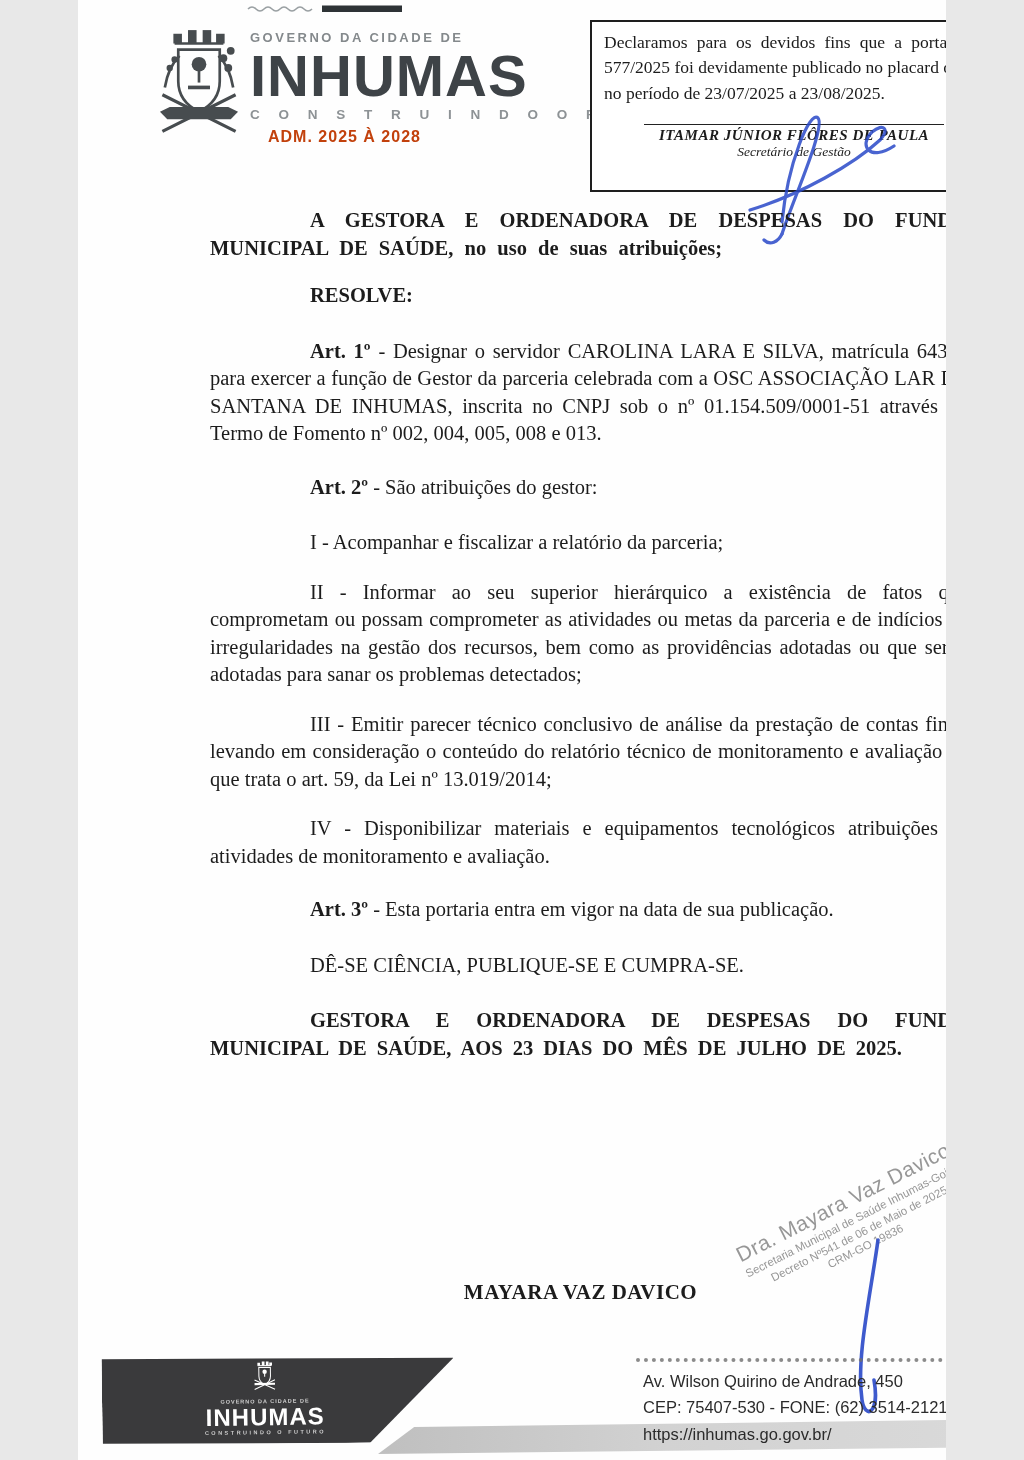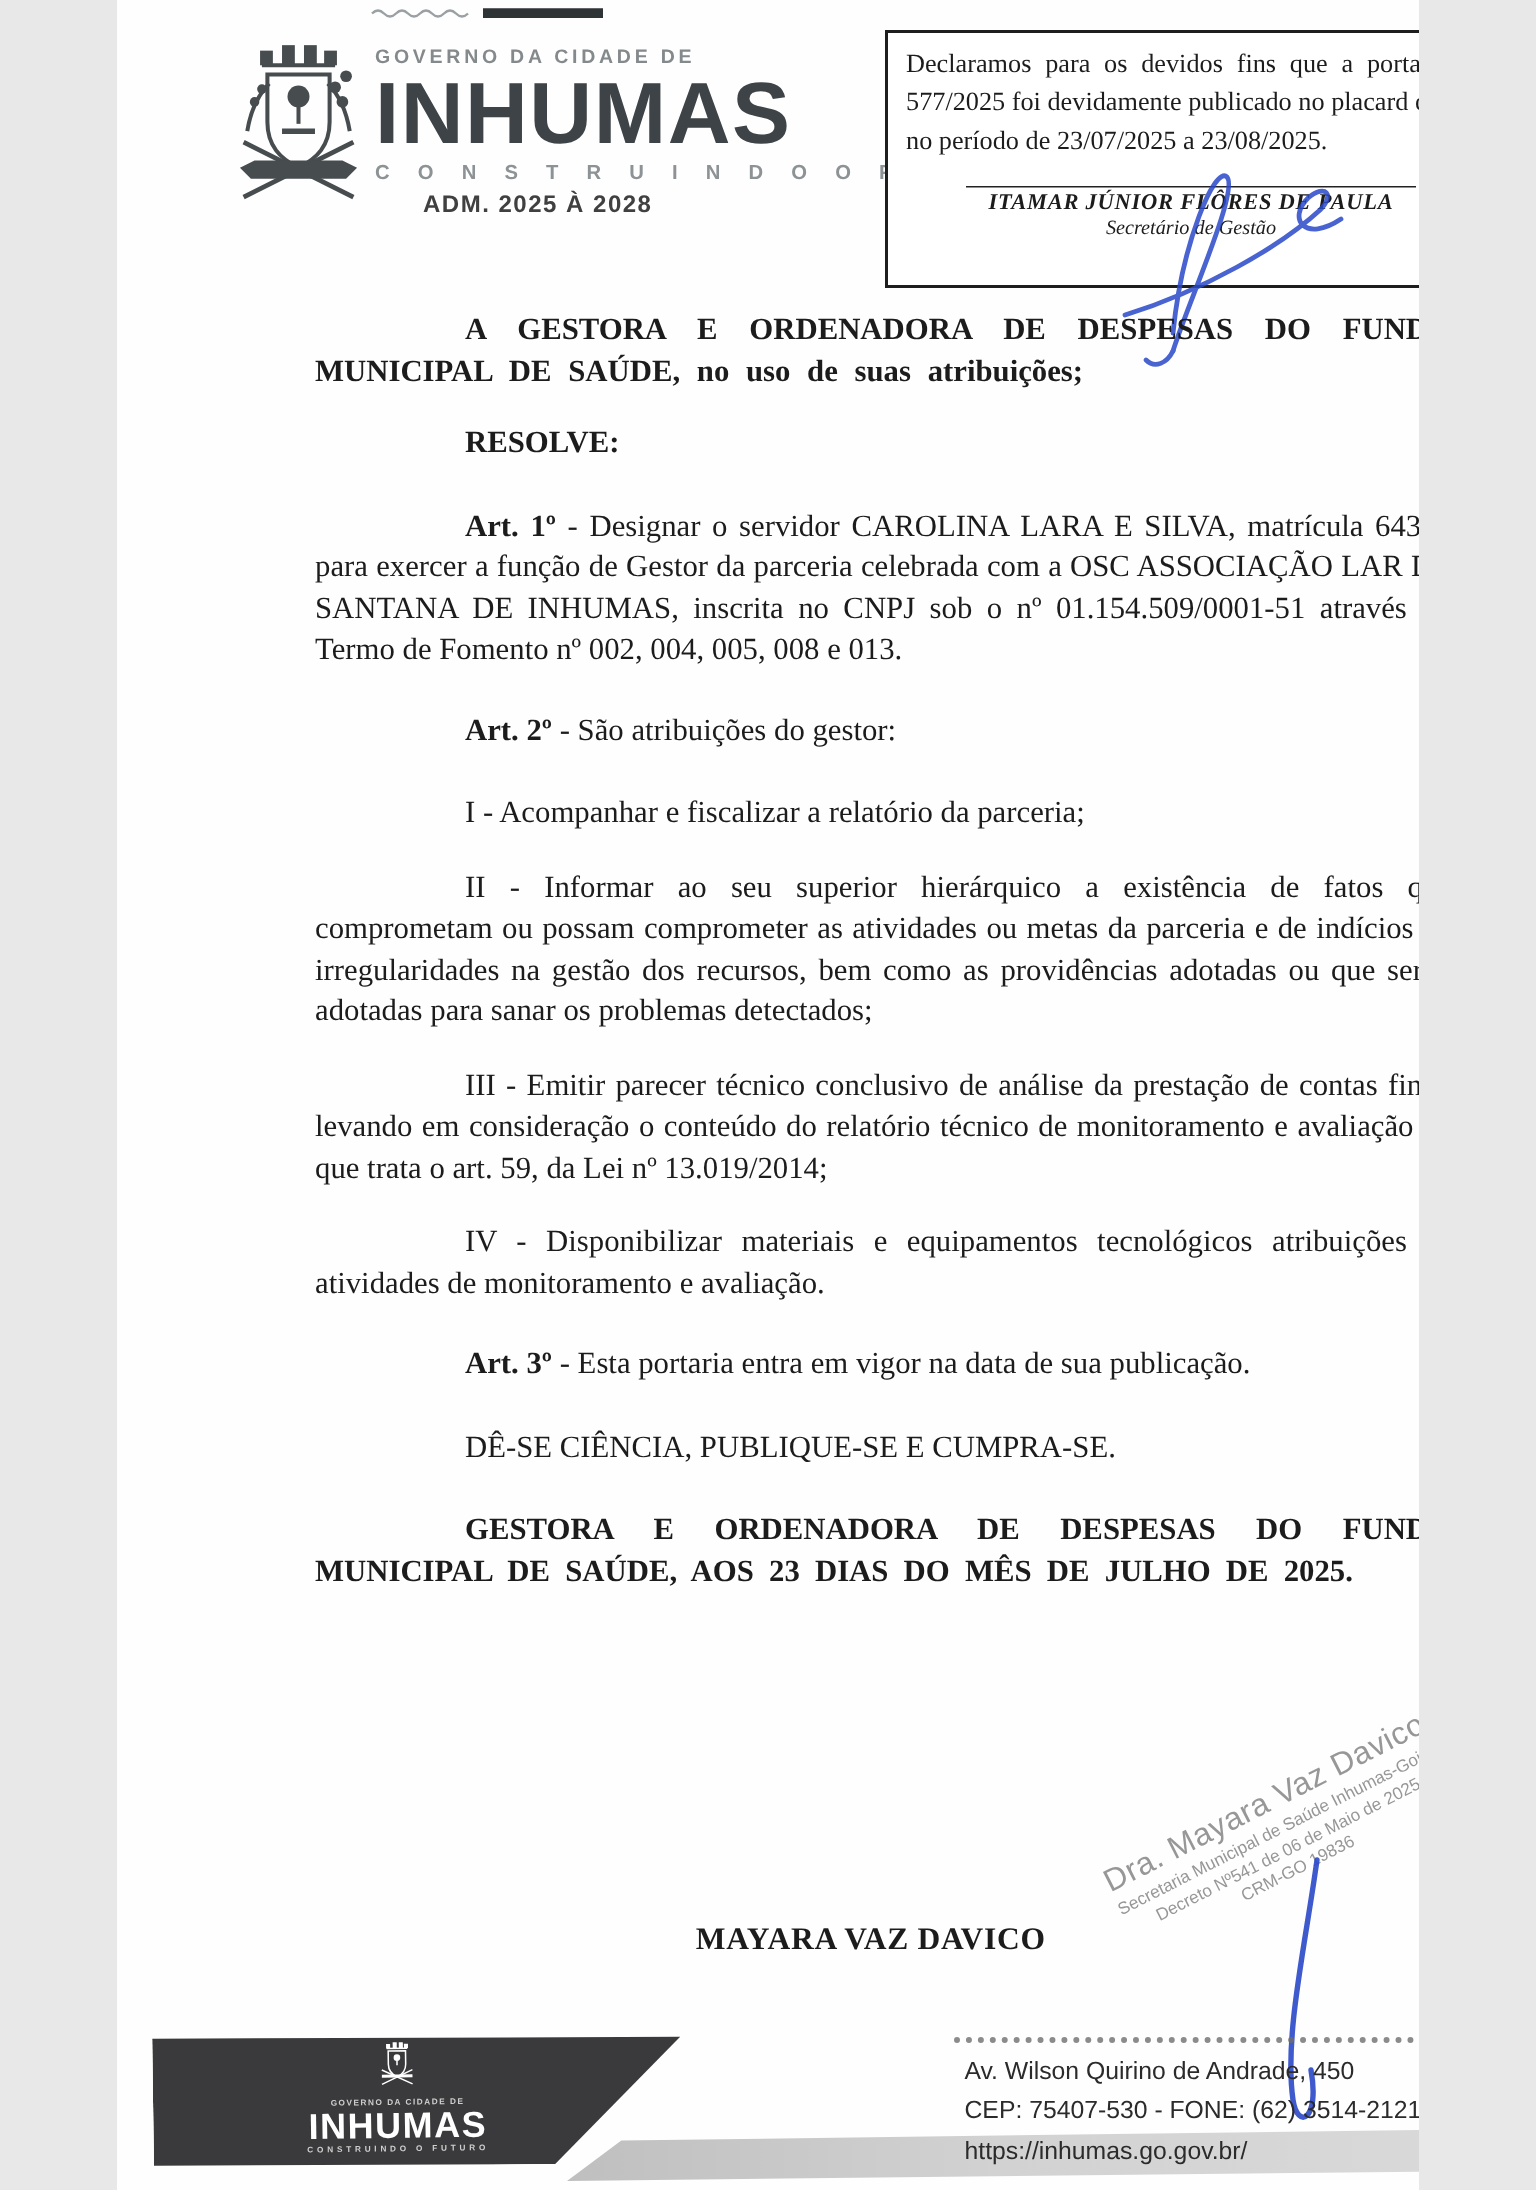--- a/index.html
+++ b/index.html
@@ -8,21 +8,21 @@
     background:#fefefe; overflow:hidden;
     font-family:"Liberation Serif", serif; color:#1c1c1c;
   }
   
   .crest{position:absolute; left:60px; top:24px; width:122px; height:122px; color:#474c4f;}
   .logo-block{position:absolute; left:172px; top:30px; width:330px; font-family:"Liberation Sans", sans-serif;}
   .logo-small{font-size:13px; letter-spacing:2.5px; color:#84898c; font-weight:bold; white-space:nowrap;}
   .logo-deco{position:absolute; left:168px; top:3px;}
   .logo-name{font-size:58px; font-weight:bold; letter-spacing:1px; color:#3e4347; line-height:1.0; margin-top:2px;}
   .logo-tag{font-size:13.5px; letter-spacing:7.5px; color:#8d9295; font-weight:bold; margin-top:2px; white-space:nowrap;}
-  .logo-adm{font-size:16px; font-weight:bold; color:#404040; letter-spacing:1px; margin:6px 0 0 32px;}
+  .logo-adm{font-size:16px; font-weight:bold; color:#c2410c; letter-spacing:1px; margin:6px 0 0 18px;}
   
   .decl-box{
     position:absolute; left:512px; top:20px; width:408px; height:172px;
     border:2px solid #1e1e1e; box-sizing:border-box; padding:8px 8px 0 12px; background:#fff;
   }
   .decl-text{font-size:17.5px; line-height:1.45; text-align:justify; margin:0;}
   .decl-sign{position:absolute; left:0; right:0; top:102px; text-align:center;}
   .decl-rule{width:300px; border-top:1.5px solid #222; margin:0 auto 2px auto;}
   .decl-name{font-size:15px; font-weight:bold; font-style:italic; letter-spacing:.5px;}
   .decl-role{font-size:13.5px; font-style:italic;}

